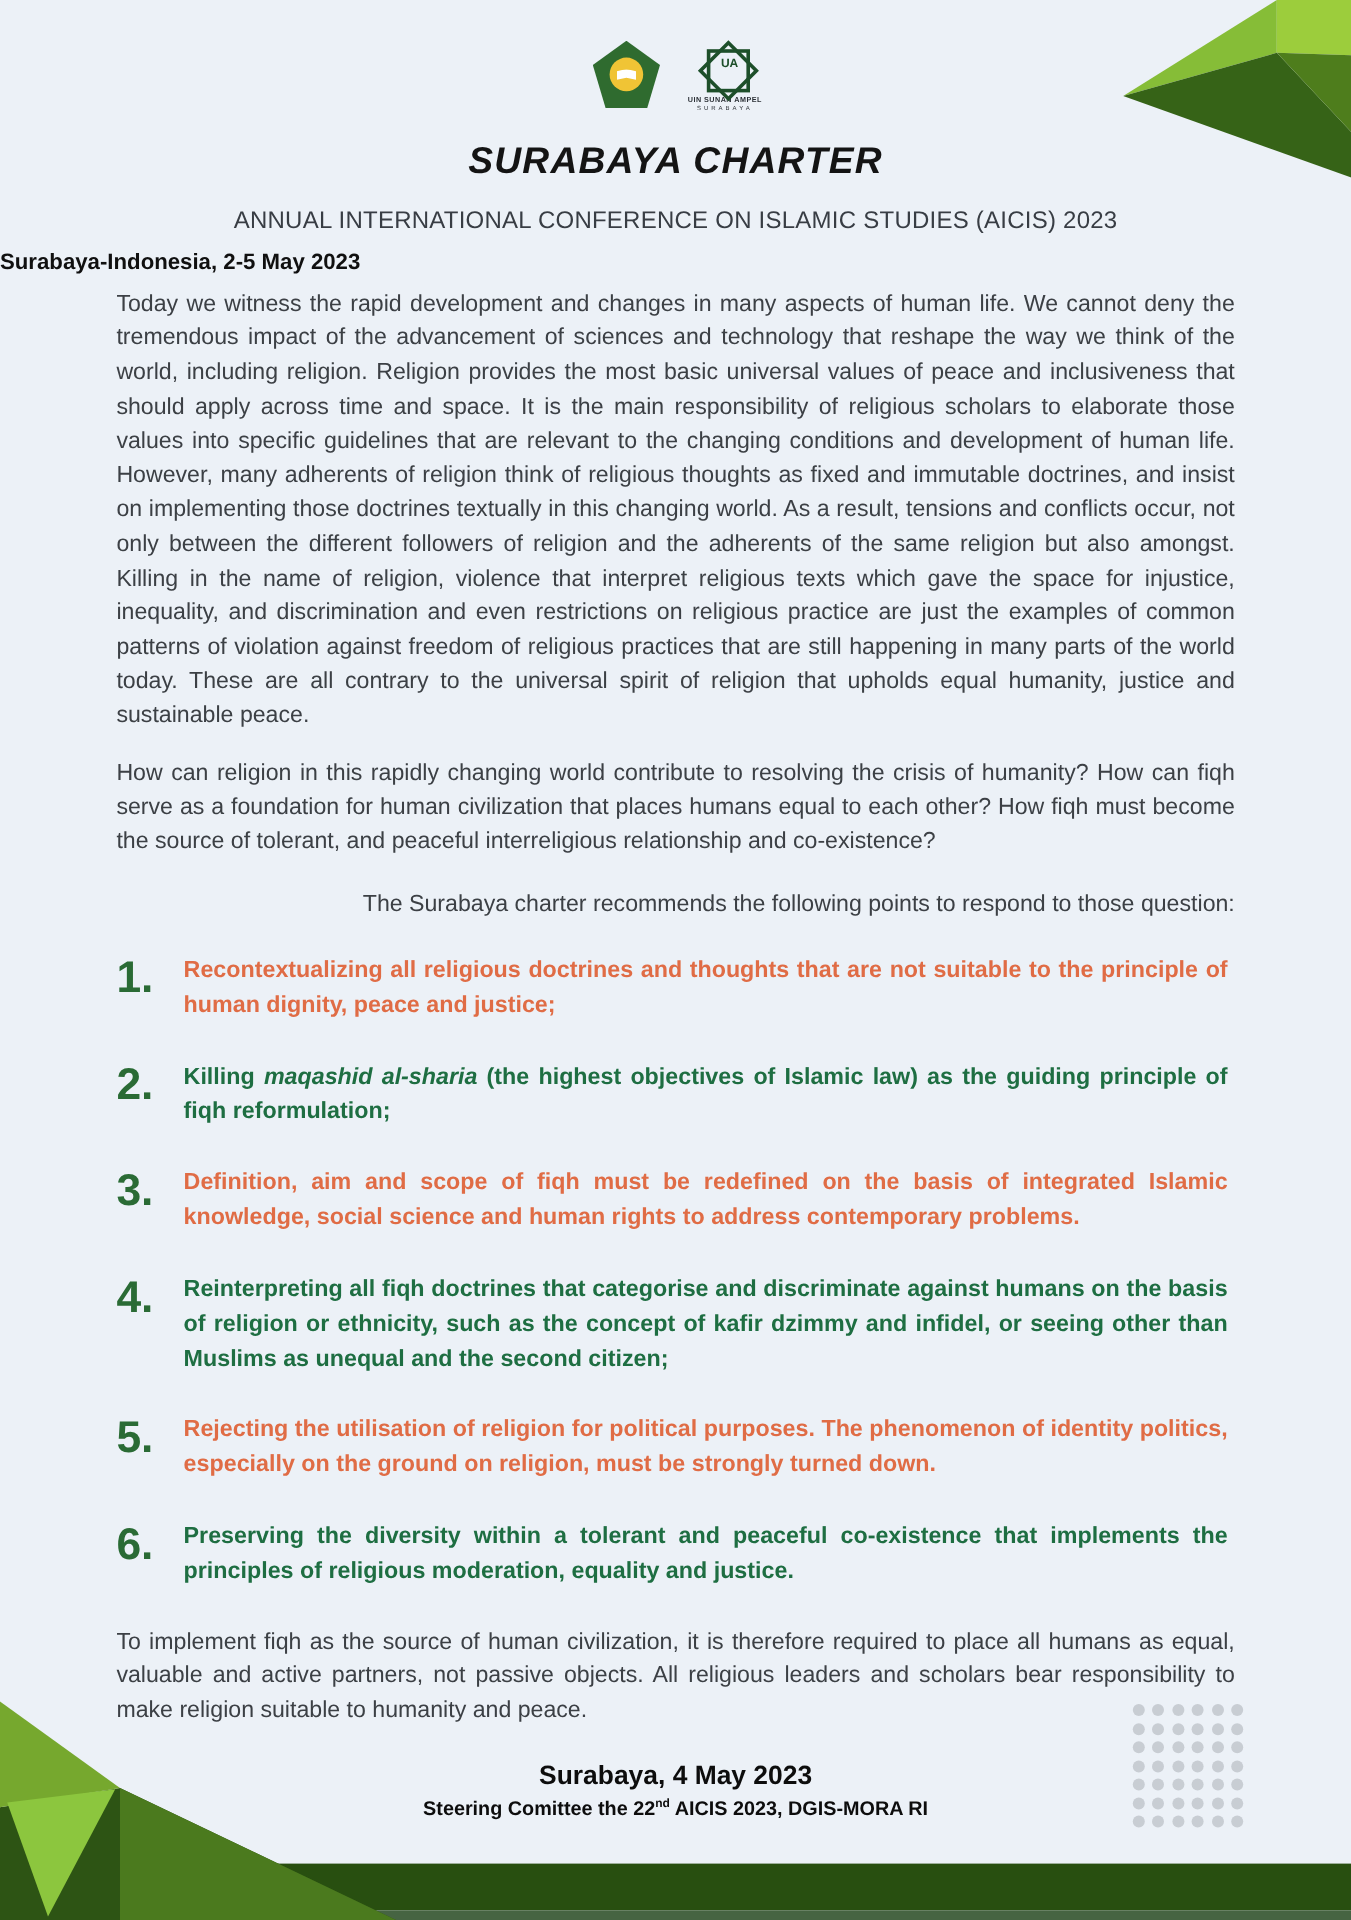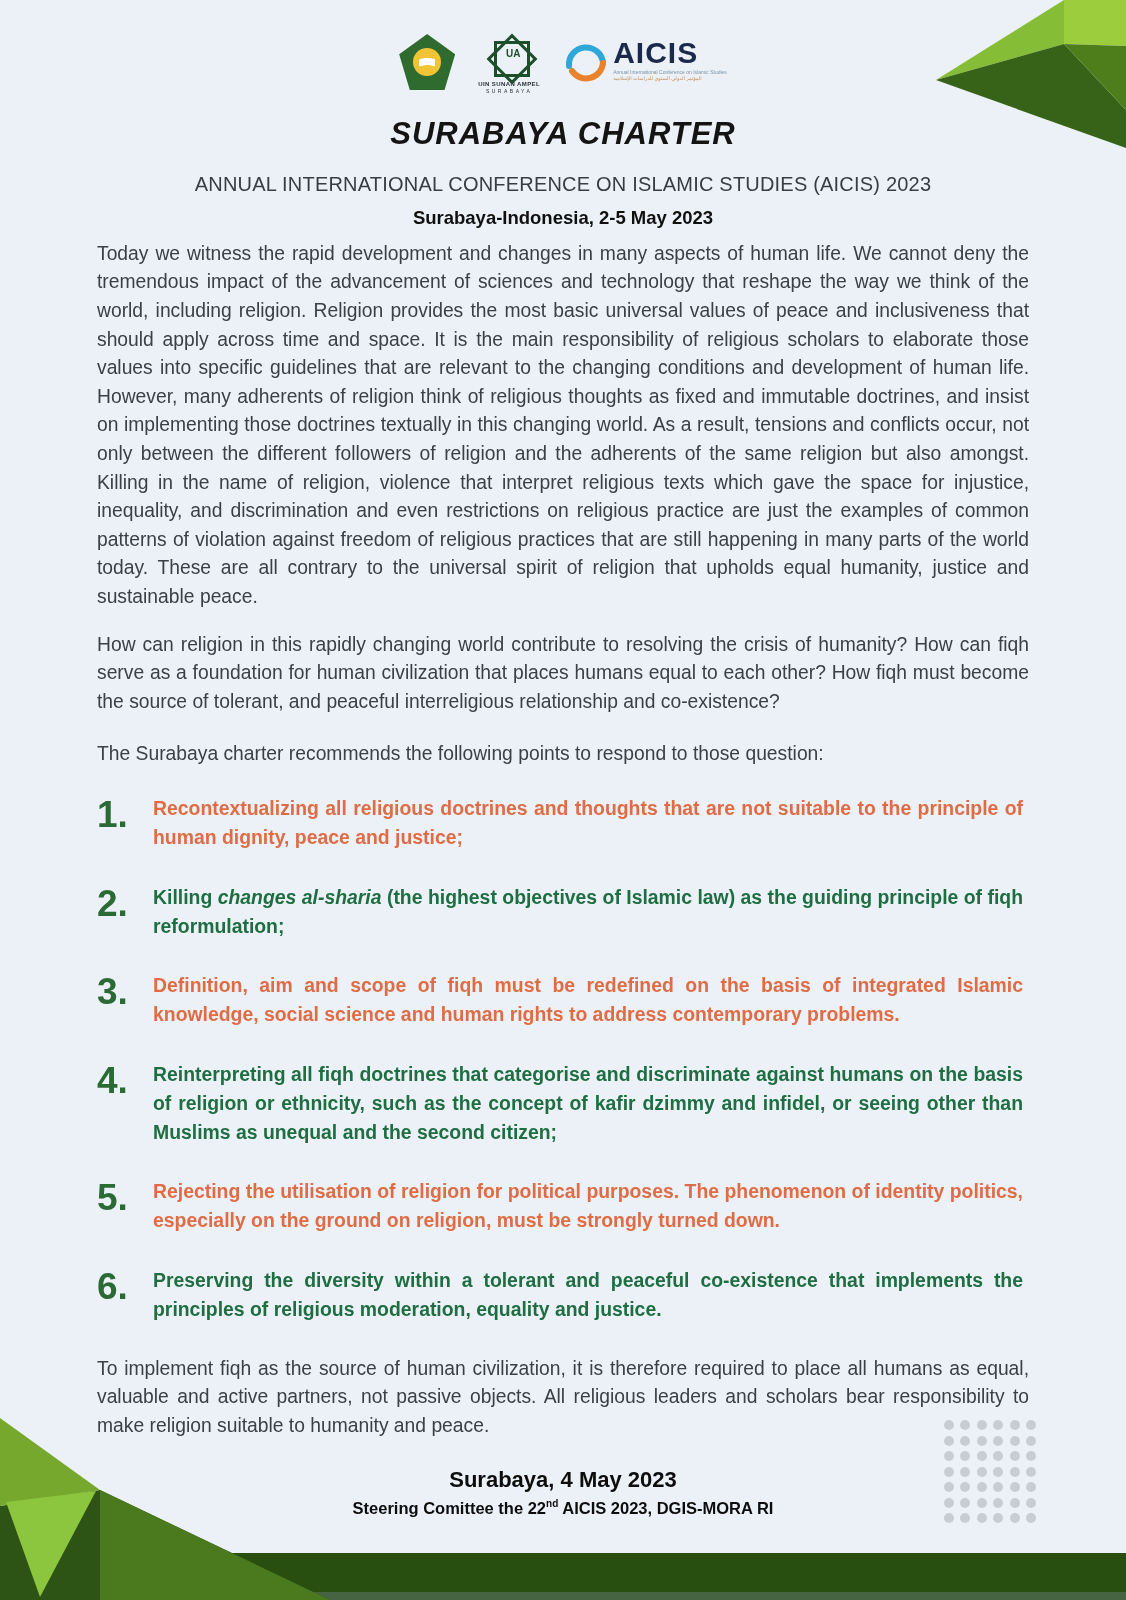--- a/index.html
+++ b/index.html
@@ -30,28 +30,28 @@
   .logo-uin .cap2{font-size:5px;color:#2a2f35;letter-spacing:2.5px;margin-top:1px;}
   .logo-aicis{display:flex;align-items:flex-start;gap:4px;padding-top:4px;}
   .aicis-text{display:flex;flex-direction:column;line-height:1;}
   .aicis-word{font-size:30px;font-weight:bold;color:#1b2a4a;letter-spacing:1px;}
   .aicis-tag{font-size:5px;color:#7d93a8;margin-top:2px;white-space:nowrap;}
   .aicis-tag2{font-size:5px;color:#c98e55;margin-top:1px;white-space:nowrap;letter-spacing:1px;}
 
   .title{ text-align:center;font-size:31px;font-weight:bold;color:#141414;letter-spacing:1px;margin-top:10px;font-style:italic;}
   .subtitle{text-align:center;font-size:20px;color:#383d44;letter-spacing:.2px;margin-top:8px;}
   .theme{text-align:center;font-size:18.5px;font-weight:bold;color:#ef8122;letter-spacing:.2px;margin-top:9px;}
-  .evdate{text-align:center;font-size:18.5px;font-weight:bold;color:#101010;margin-top:11px;}
+  .evdate{text-align:left;font-size:18.5px;font-weight:bold;color:#101010;margin-top:11px;}
 
   
   .content{width:932px;margin:0 auto;padding-left:0;}
   .body-text{font-size:19.3px;line-height:28.6px;text-align:justify;color:#3c4045;}
   .p1{margin-top:11px;}
   .p2{margin-top:0;}
-  .p3{margin-top:23px;text-align:left;}
+  .p3{margin-top:23px;text-align:right;}
 
   .points{margin-top:26px;}
   .point{display:flex;margin-bottom:31px;}
   .point .num{width:56px;flex:0 0 56px;font-size:37px;font-weight:bold;color:#2a6b35;line-height:1;padding-top:2px;}
   .point .ptext{flex:1;font-size:19.4px;font-weight:bold;line-height:28.8px;text-align:justify;padding-right:6px;}
   .point .ptext.orange{color:#e06c45;}
   .point .ptext.green{color:#1e6e42;}
 
   .closing{margin-top:6px;}
 
@@ -89,51 +89,40 @@
       </div>
       <div class="logo-uin">
         <div class="star-wrap">
           <div class="star-sq"></div>
           <div class="star-sq r"></div>
           <div class="star-txt">UA</div>
         </div>
         <div class="cap">UIN SUNAN AMPEL</div>
         <div class="cap2">SURABAYA</div>
       </div>
-      <div class="logo-aicis">
-        <svg width="46" height="46" viewBox="0 0 46 46">
-          <path d="M 6 28 A 17 17 0 1 1 40 25" fill="none" stroke="#2ea7d9" stroke-width="6" stroke-linecap="round"></path>
-          <path d="M 40 25 A 17 17 0 0 1 9 33" fill="none" stroke="#e8822c" stroke-width="6" stroke-linecap="round"></path>
-        </svg>
-        <div class="aicis-text">
-          <span class="aicis-word">AICIS</span>
-          <span class="aicis-tag">Annual International Conference on Islamic Studies</span>
-          <span class="aicis-tag2">المؤتمر الدولي السنوي للدراسات الإسلامية</span>
-        </div>
-      </div>
     </div>
 
     <h1 class="title">SURABAYA CHARTER</h1>
     <div class="subtitle">ANNUAL INTERNATIONAL CONFERENCE ON ISLAMIC STUDIES (AICIS) 2023</div>
     <div class="evdate">Surabaya-Indonesia, 2-5 May 2023</div>
   </header>
 
   <main class="content">
     <p class="body-text p1">Today we witness the rapid development and changes in many aspects of human life. We cannot deny the tremendous impact of the advancement of sciences and technology that reshape the way we think of the world, including religion. Religion provides the most basic universal values of peace and inclusiveness that should apply across time and space. It is the main responsibility of religious scholars to elaborate those values into specific guidelines that are relevant to the changing conditions and development of human life. However, many adherents of religion think of religious thoughts as fixed and immutable doctrines, and insist on implementing those doctrines textually in this changing world. As a result, tensions and conflicts occur, not only between the different followers of religion and the adherents of the same religion but also amongst. Killing in the name of religion, violence that interpret religious texts which gave the space for injustice, inequality, and discrimination and even restrictions on religious practice are just the examples of common patterns of  violation against freedom of religious practices that are still happening in many parts of the world today. These are all contrary to the universal spirit of religion that upholds equal humanity, justice and sustainable peace.</p>
     <p class="body-text p2">How can religion in this rapidly changing world contribute to resolving the crisis of humanity? How can fiqh serve as a foundation for human civilization that places humans equal to each other? How fiqh must become the source of tolerant, and peaceful interreligious relationship and co-existence?</p>
     <p class="body-text p3">The Surabaya charter recommends the following points to respond to those question:</p>
 
     <section class="points" id="points-list">
         <div class="point">
           <div class="num">1.</div>
           <div class="ptext orange"><span>Recontextualizing all religious doctrines and thoughts that are not suitable to the principle of human dignity, peace and justice;</span></div>
         </div>
         <div class="point">
           <div class="num">2.</div>
-          <div class="ptext green"><span>Killing </span><i>changes al-sharia</i><span> (the highest objectives of Islamic law) as the guiding principle of fiqh reformulation;</span></div>
+          <div class="ptext green"><span>Killing </span><i>maqashid al-sharia</i><span> (the highest objectives of Islamic law) as the guiding principle of fiqh reformulation;</span></div>
         </div>
         <div class="point">
           <div class="num">3.</div>
           <div class="ptext orange"><span>Definition, aim and scope of fiqh must be redefined on the basis of integrated Islamic knowledge, social science and human rights to address contemporary problems.</span></div>
         </div>
         <div class="point">
           <div class="num">4.</div>
           <div class="ptext green"><span>Reinterpreting all fiqh doctrines that categorise and discriminate against humans on the basis of religion or ethnicity, such as the concept of kafir dzimmy and infidel, or seeing other than Muslims as unequal and the second citizen;</span></div>
         </div>
         <div class="point">

